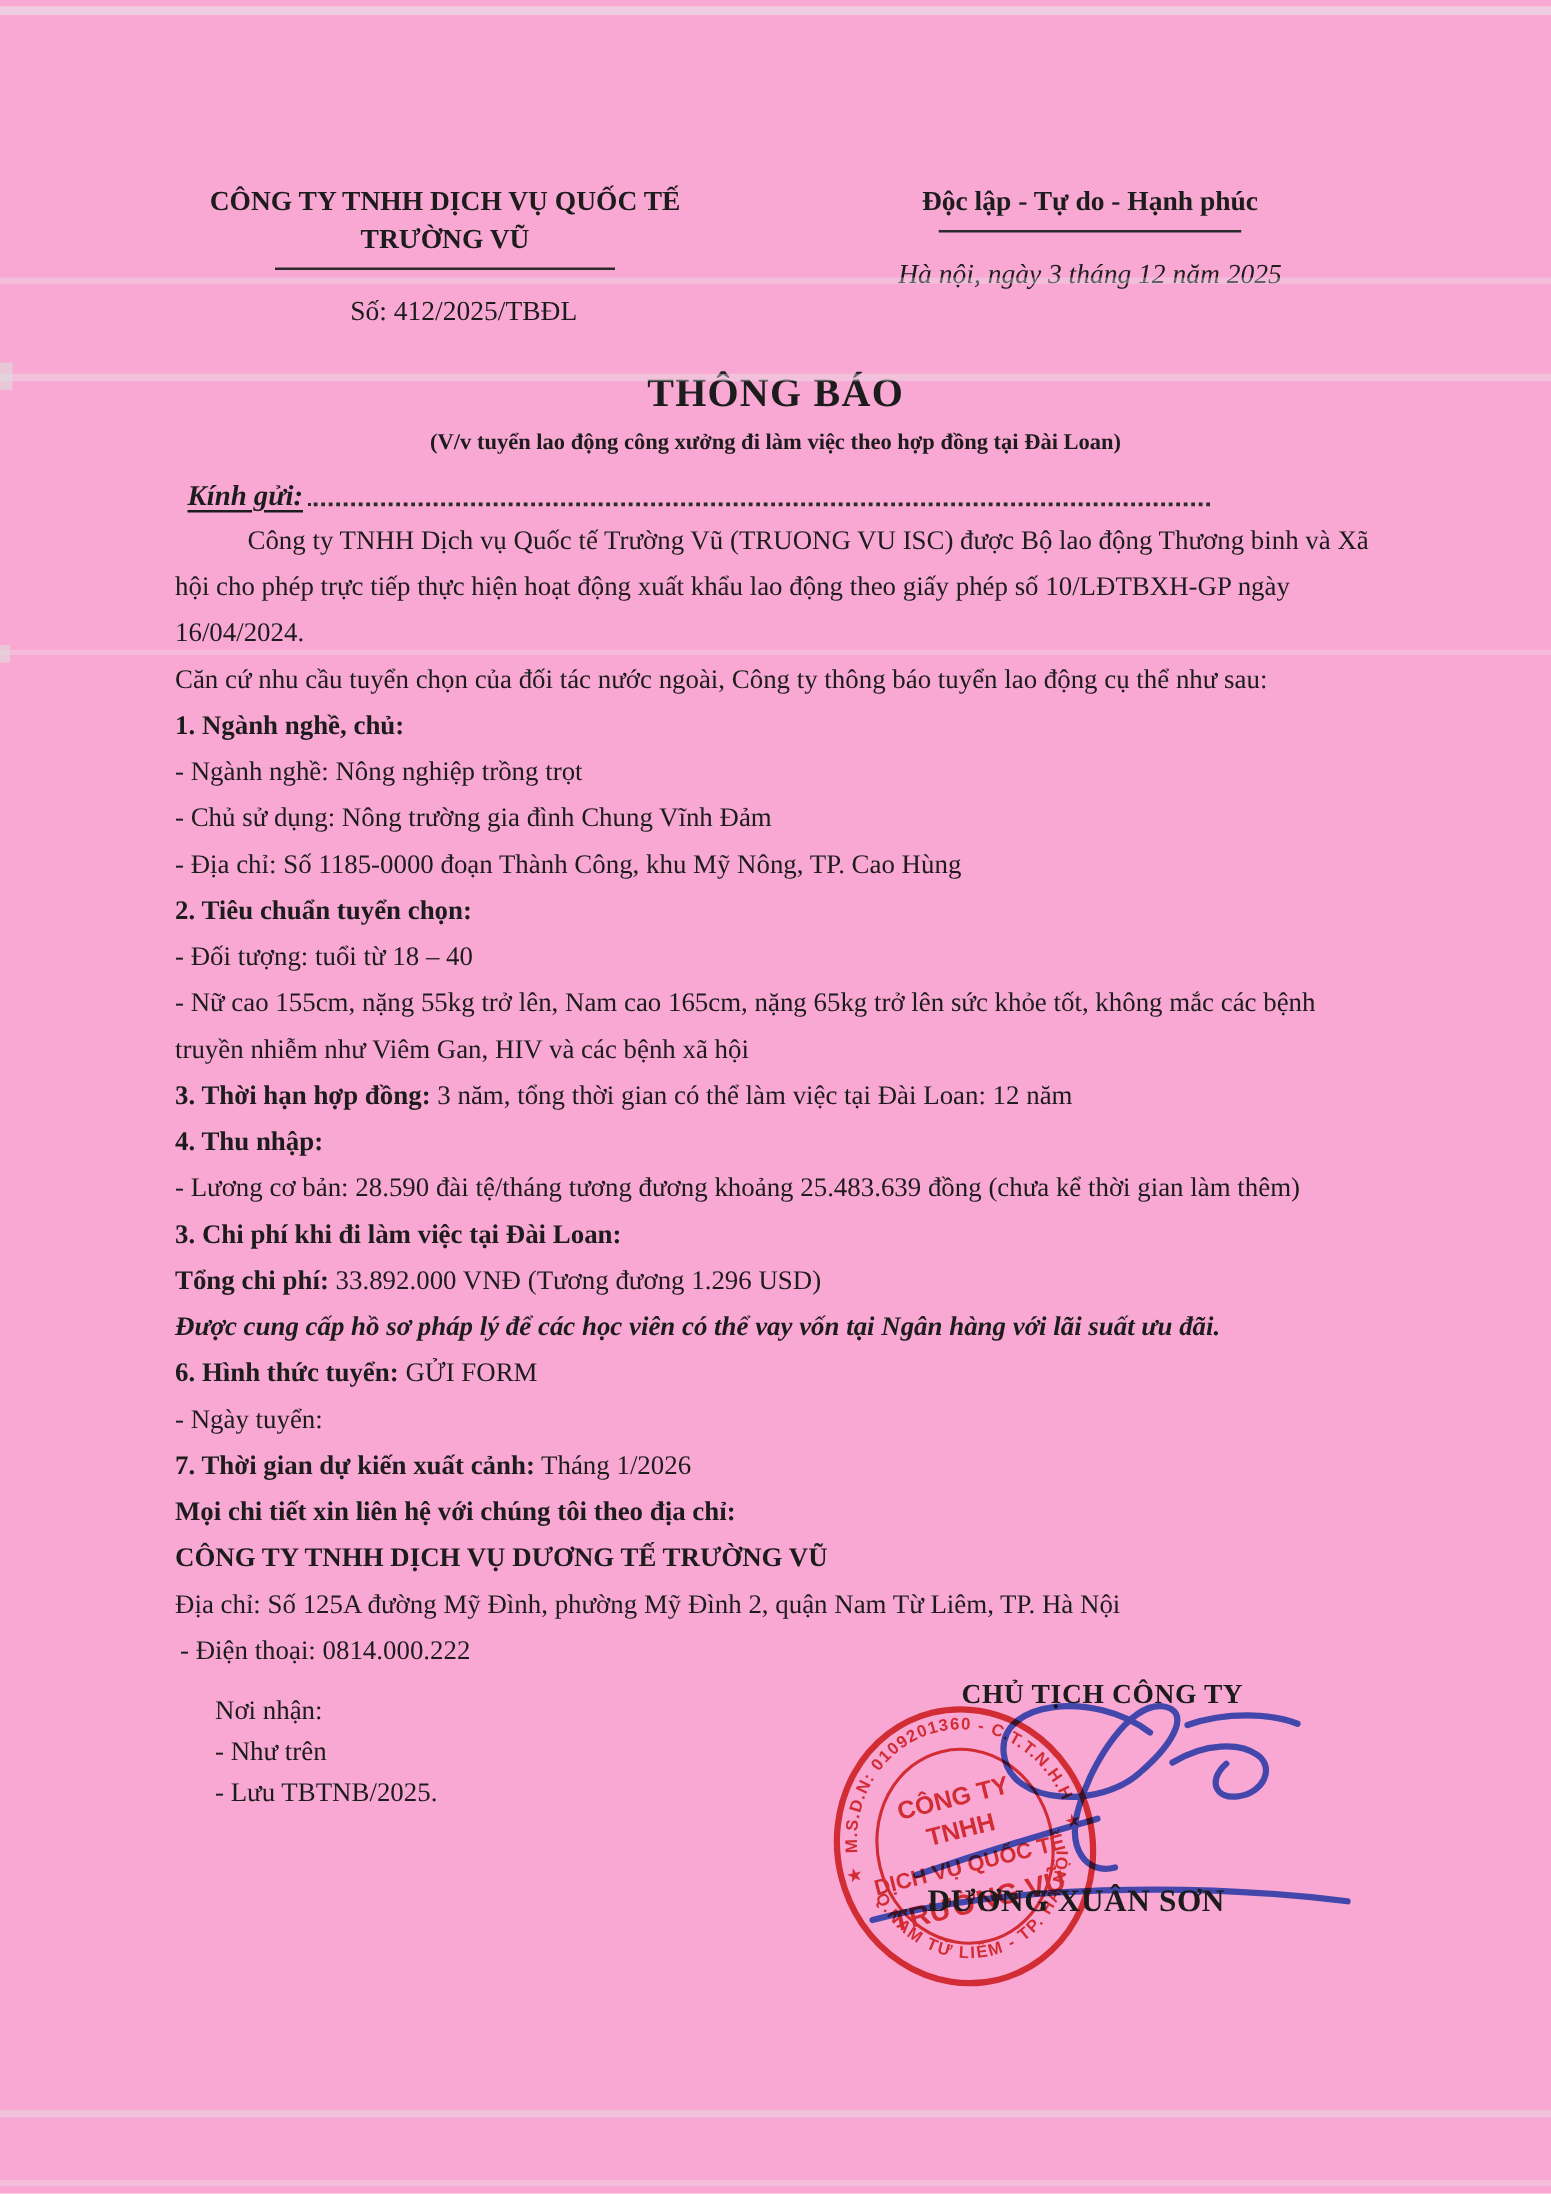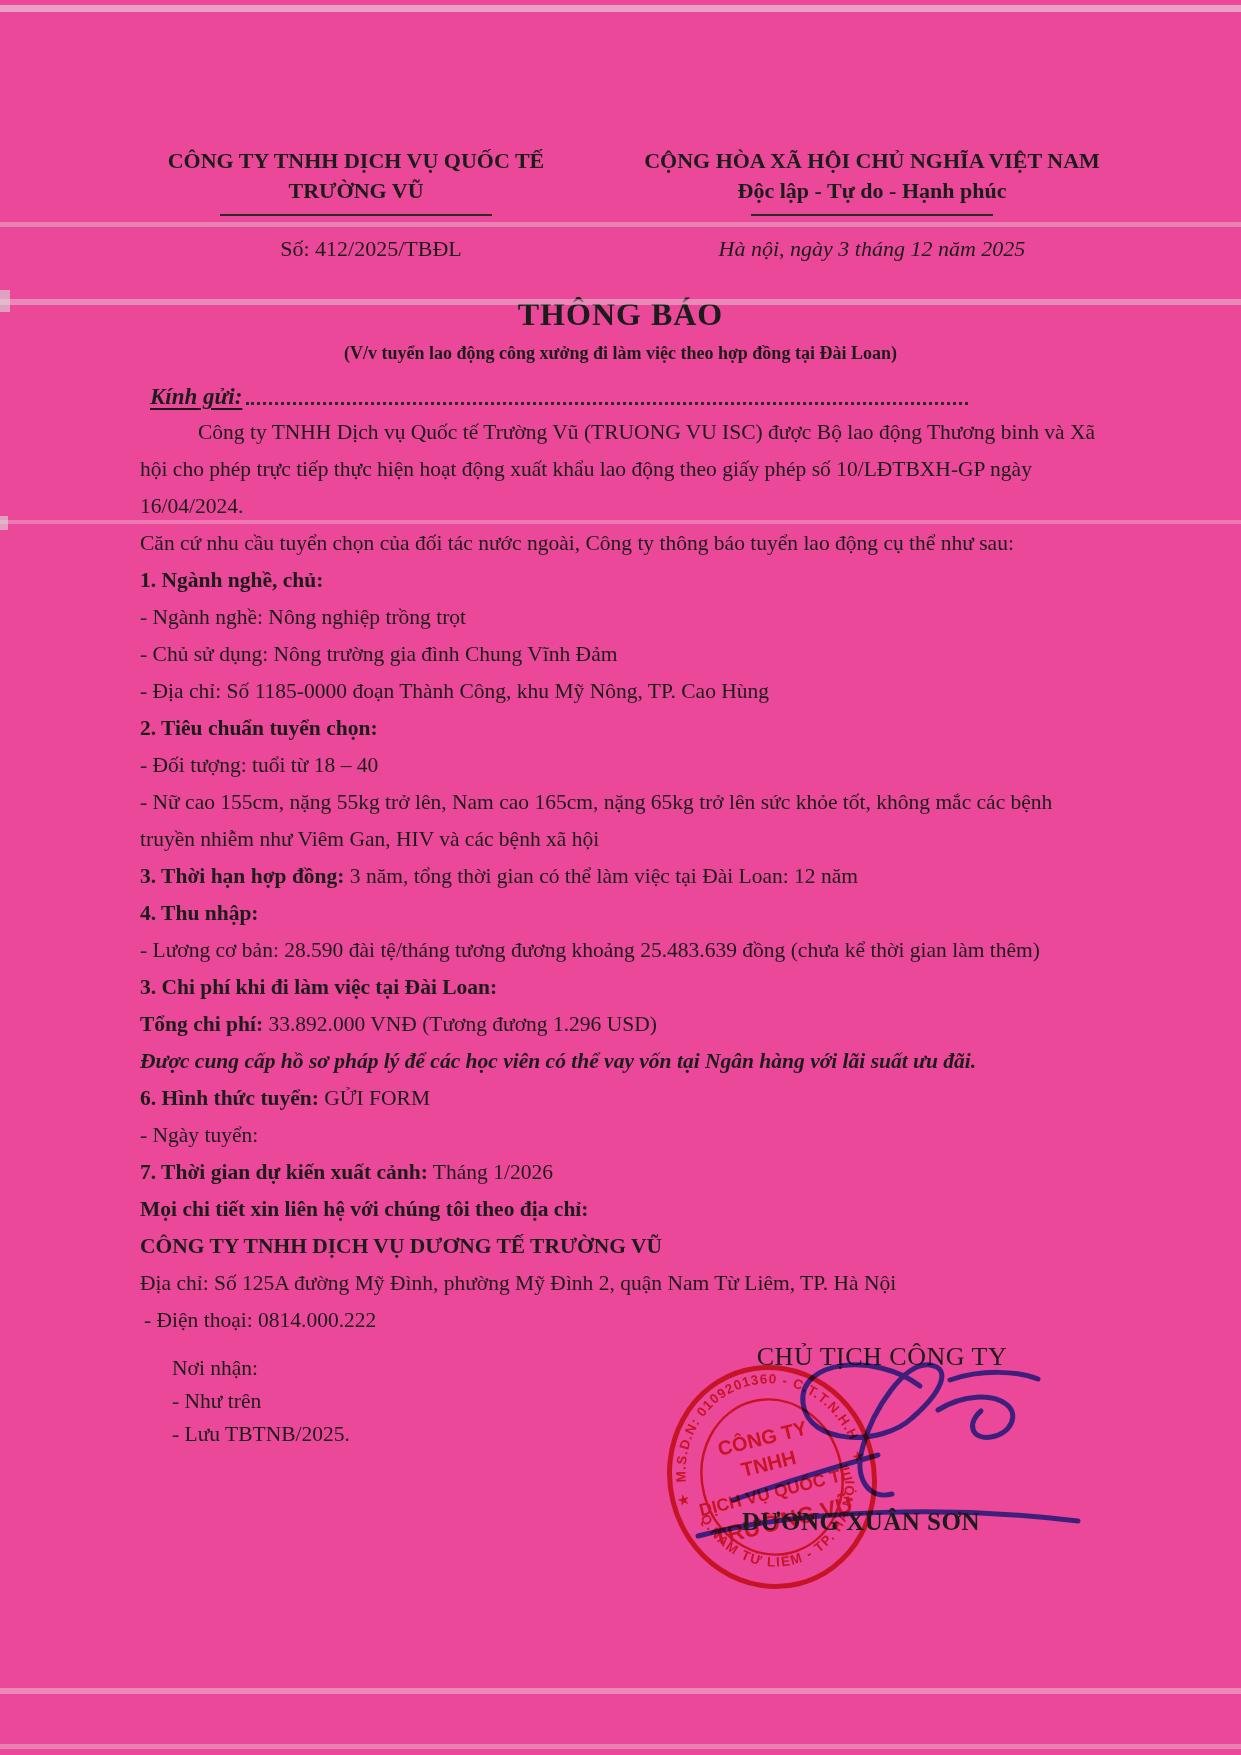--- a/index.html
+++ b/index.html
@@ -1,19 +1,19 @@
 <!DOCTYPE html>
 <html><head>
 <meta charset="utf-8">
 <style>
   html,body{margin:0;padding:0;background:#ffffff;}
   .page{
     position:relative;
     width:1241px;height:1755px;
-    background:#ec4899;
+    background:#f9a8d4;
     overflow:hidden;
     font-family:"Liberation Serif","DejaVu Serif",serif;
     color:#1c1c1c;
   }
   
   .streak{position:absolute;left:0;width:100%;background:#e9e9e9;opacity:.55;}
   .smudge{position:absolute;background:#dcdcdc;opacity:.6;}
 
   
   .header{display:flex;justify-content:space-between;padding:146px 132px 0 150px;}
@@ -39,21 +39,21 @@
   .doc-body{margin:4px 136px 0 140px;font-size:21.5px;line-height:37px;}
   .doc-body p{margin:0;}
   .doc-body p.indent{text-indent:58px;}
   .doc-body p.bi{font-weight:bold;font-style:italic;}
   .doc-body p.ml8{margin-left:4px;}
   .doc-body b{font-weight:bold;}
 
   
   .footer{position:absolute;left:0;top:1340px;width:1086px;height:415px;}
   .recipients{position:absolute;left:172px;top:12px;font-size:21.5px;line-height:33px;}
-  .sign-title{position:absolute;left:742px;top:2px;width:280px;text-align:center;font-weight:normal;font-size:26px;letter-spacing:.5px;}
+  .sign-title{position:absolute;left:742px;top:2px;width:280px;text-align:center;font-weight:bold;font-size:22px;letter-spacing:.5px;}
   .sign-name{position:absolute;left:742px;top:168px;width:290px;text-align:left;font-weight:bold;font-size:25px;letter-spacing:.5px;z-index:4;}
   .stamp-svg{position:absolute;left:664px;top:22px;z-index:2;mix-blend-mode:multiply;}
   .sig-svg{position:absolute;left:620px;top:8px;z-index:3;mix-blend-mode:multiply;}
 </style>
 </head>
 <body>
 
 <div class="page">
 
   <div class="streak" style="top:5px;height:7px;"></div>
@@ -66,21 +66,20 @@
   <div class="smudge" style="left:0;top:516px;width:8px;height:14px;"></div>
 
   <div class="header">
     <div class="h-block h-left">
       <div>CÔNG TY TNHH DỊCH VỤ QUỐC TẾ</div>
       <div>TRƯỜNG VŨ</div>
       <div class="h-rule left"></div>
       <div class="doc-no">Số: 412/2025/TBĐL</div>
     </div>
     <div class="h-block h-right">
-      <div>CỘNG HÒA XÃ HỘI CHỦ NGHĨA VIỆT NAM</div>
       <div>Độc lập - Tự do - Hạnh phúc</div>
       <div class="h-rule right"></div>
       <div class="dateline">Hà nội, ngày 3 tháng 12  năm 2025</div>
     </div>
   </div>
 
   <div class="title">THÔNG BÁO</div>
   <div class="subtitle">(V/v tuyển lao động công xưởng đi làm việc theo hợp đồng tại Đài Loan)</div>
 
   <div class="kinhgui">

